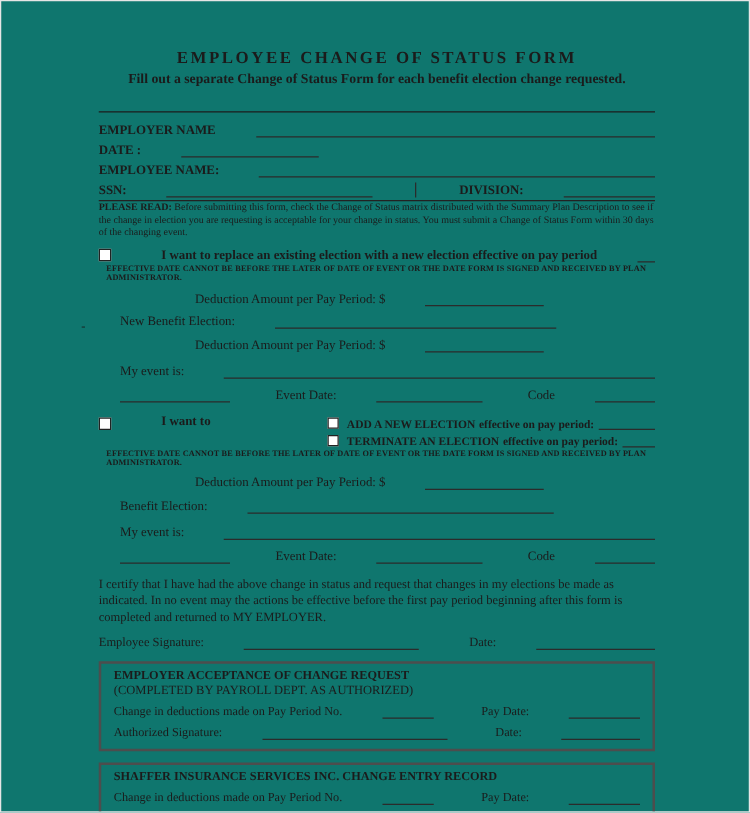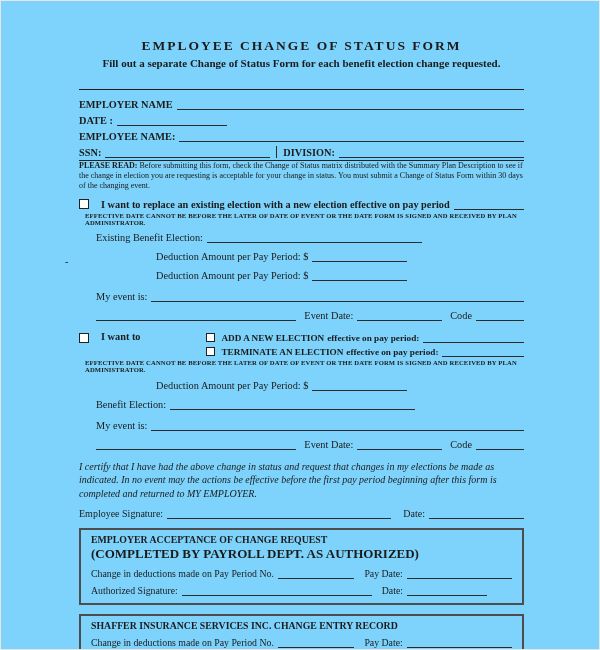--- a/index.html
+++ b/index.html
@@ -1,45 +1,45 @@
 <!DOCTYPE html>
 <html><head>
 <meta charset="utf-8">
 <style>
   html,body{margin:0;padding:0;background:#fff;}
   .canvas{
     position:relative;width:600px;height:650px;box-sizing:border-box;
-    padding:38px 75px 0 78px;background:#7dd3fc;border:1px solid #e6e6e6;
+    padding:38px 75px 0 78px;background:#0f766e;border:1px solid #e6e6e6;
     overflow:hidden;color:#1b1b1b;
     font-family:"Liberation Serif","DejaVu Serif",serif;font-size:10.3px;
   }
   .title{font-size:13.5px;font-weight:bold;text-align:center;letter-spacing:2px;line-height:1.1;}
   .subtitle{font-size:11px;font-weight:bold;text-align:center;margin-top:3px;padding-bottom:20px;border-bottom:1.6px solid #1c1c1c;}
-  .row{display:flex;align-items:flex-end;}
+  .row{display:flex;align-items:flex-end;gap:28px;}
   .lbl{white-space:nowrap;margin-right:4px;}
   .b{font-weight:bold;}
   .fill{border-bottom:1px solid #2b2b2b;height:11px;display:inline-block;}
   .grow{flex:1;}
   .w48{width:48px;}.w80{width:80px;}.w85{width:85px;}.w95{width:95px;}
   .w110{width:110px;}.w165{width:165px;}.w190{width:190px;}.w215{width:215px;}
   .w225{width:225px;}.w245{width:245px;}
   .mt4{margin-top:4px;}.mt5{margin-top:5px;}.mt6{margin-top:6px;}.mt7{margin-top:7px;}
   .mt8{margin-top:8px;}.mt9{margin-top:9px;}.mt10{margin-top:10px;}
   .ind1{margin-left:17px;}.ind2{margin-left:77px;}
   .hr{border-top:1.5px solid #222;margin-top:2px;}
   .vdiv{width:1px;background:#2b2b2b;height:12px;margin:0 6px;flex:none;}
   .read{margin-top:0;font-size:8px;line-height:1.28;}
   .tiny{margin-top:2px;margin-left:6px;font-size:6.6px;font-weight:bold;letter-spacing:0.15px;}
   .cb{width:8px;height:8px;border:1.3px solid #222;display:inline-block;flex:none;margin-right:12px;margin-bottom:1px;background:#fff;}
   .cbs{width:7px;height:7px;border:1.2px solid #222;display:inline-block;flex:none;margin-right:6px;margin-bottom:1px;background:#fff;}
   .opt{font-size:9.2px;display:flex;align-items:flex-end;padding-left:48px;}
-  .cert{margin-top:10px;font-style:italic;font-size:10px;line-height:1.35;}
+  .cert{margin-top:10px;font-size:10px;line-height:1.35;}
   .box{margin-top:9px;border:2px solid #4d4d4d;padding:4px 10px 7px;font-size:9.8px;}
   .boxtitle{font-weight:bold;font-size:9.8px;}
-  .boxsub{font-weight:bold;font-size:13px;margin-top:1px;}
+  .boxsub{font-weight:normal;font-size:10px;margin-top:1px;}
   .dash{position:absolute;left:64px;top:255px;font-size:10px;}
 </style>
 </head>
 <body>
 
 <div class="canvas">
 
   <div class="title">EMPLOYEE CHANGE OF STATUS FORM</div>
   <div class="subtitle">Fill out a separate Change of Status Form for each benefit election change requested.</div>
 
@@ -69,27 +69,27 @@
     <span>Before submitting this form, check the Change of Status matrix distributed with the Summary Plan Description to see if the change in election you are requesting is acceptable for your change in status. You must submit a Change of Status Form within 30 days of the changing event.</span>
   </div>
 
   <div class="row mt6">
     <span class="cb"></span>
     <span class="lbl b">I want to replace an existing election with a new election effective on pay period</span>
     <span class="fill grow"></span>
   </div>
   <div class="tiny">EFFECTIVE DATE CANNOT BE BEFORE THE LATER OF DATE OF EVENT OR THE DATE FORM IS SIGNED AND RECEIVED BY PLAN ADMINISTRATOR.</div>
 
-  <div class="row mt5 ind1">
-    <span class="lbl">Existing Benefit Election:</span>
-    <span class="fill w215"></span>
-  </div>
   <div class="row mt7 ind2">
     <span class="lbl">Deduction Amount per Pay Period: $</span>
     <span class="fill w95"></span>
+  </div>
+  <div class="row mt6 ind1">
+    <span class="lbl">New Benefit Election:</span>
+    <span class="fill w225"></span>
   </div>
   <div class="row mt7 ind2">
     <span class="lbl">Deduction Amount per Pay Period: $</span>
     <span class="fill w95"></span>
   </div>
   <div class="row mt9 ind1">
     <span class="lbl">My event is:</span>
     <span class="fill grow"></span>
   </div>
   <div class="row mt7 ind1">

